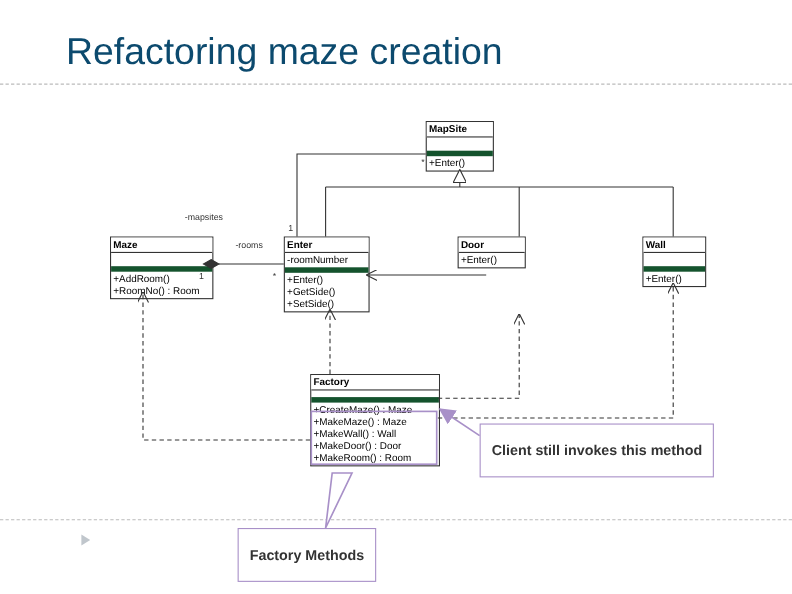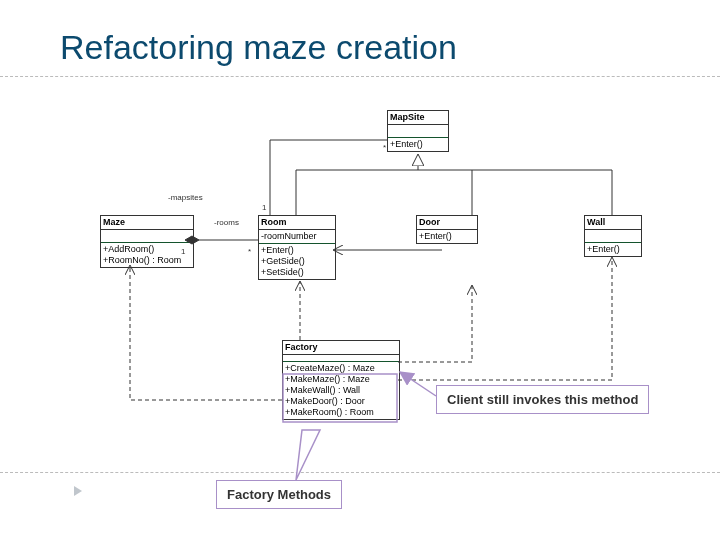--- a/index.html
+++ b/index.html
@@ -33,41 +33,41 @@
     background: #fff;
     line-height: 11px;
   }
   .uml .name {
     font-weight: bold;
     border-bottom: 1px solid #333;
     padding: 1px 2px;
     background: #fff;
   }
   .uml .section {
-    border-bottom: 1px solid #14532d;
+    border-bottom: 5px solid #14532d;
     padding: 1px 2px;
     min-height: 10px;
   }
   .uml .section:last-child {
     border-bottom: none;
   }
   .smalllabel {
     position: absolute;
     font-size: 8px;
     color: #333;
   }
   svg { position: absolute; top: 0; left: 0; pointer-events: none; }
   .callout, .note {
     position: absolute;
     border: 1.5px solid #a890c8;
     font-size: 13px;
     font-weight: bold;
     color: #333;
     background: #fff;
-    padding: 6px 10px;
+    padding: 16px 10px;
   }
   .footericon {
     position: absolute;
     width: 0; height: 0;
     border-top: 5px solid transparent;
     border-bottom: 5px solid transparent;
     border-left: 8px solid #c0c6cc;
   }
 </style>
 </head>
@@ -86,21 +86,21 @@
 <div class="uml" style="left:100px; top:215px; width:92px">
   <div class="name">Maze</div>
   <div class="section"></div>
   <div class="section">
     <div>+AddRoom()</div>
     <div>+RoomNo() : Room</div>
   </div>
 </div>
 
 <div class="uml" style="left:258px; top:215px; width:76px">
-  <div class="name">Room</div>
+  <div class="name">Enter</div>
   <div class="section">-roomNumber</div>
   <div class="section">
     <div>+Enter()</div>
     <div>+GetSide()</div>
     <div>+SetSide()</div>
   </div>
 </div>
 
 <div class="uml" style="left:416px; top:215px; width:60px">
   <div class="name">Door</div>

